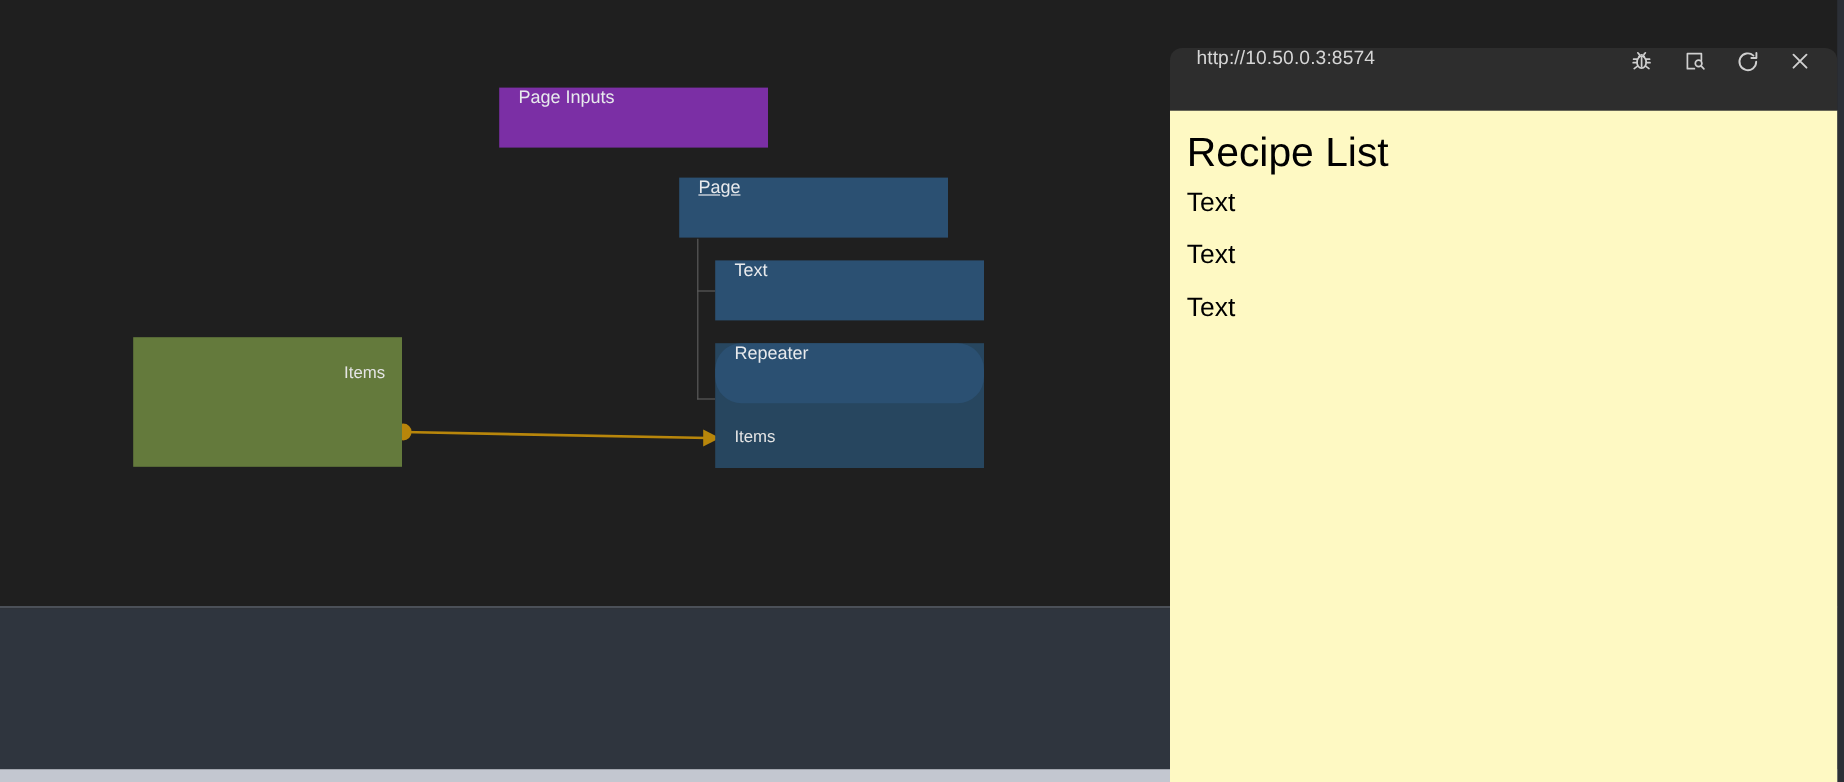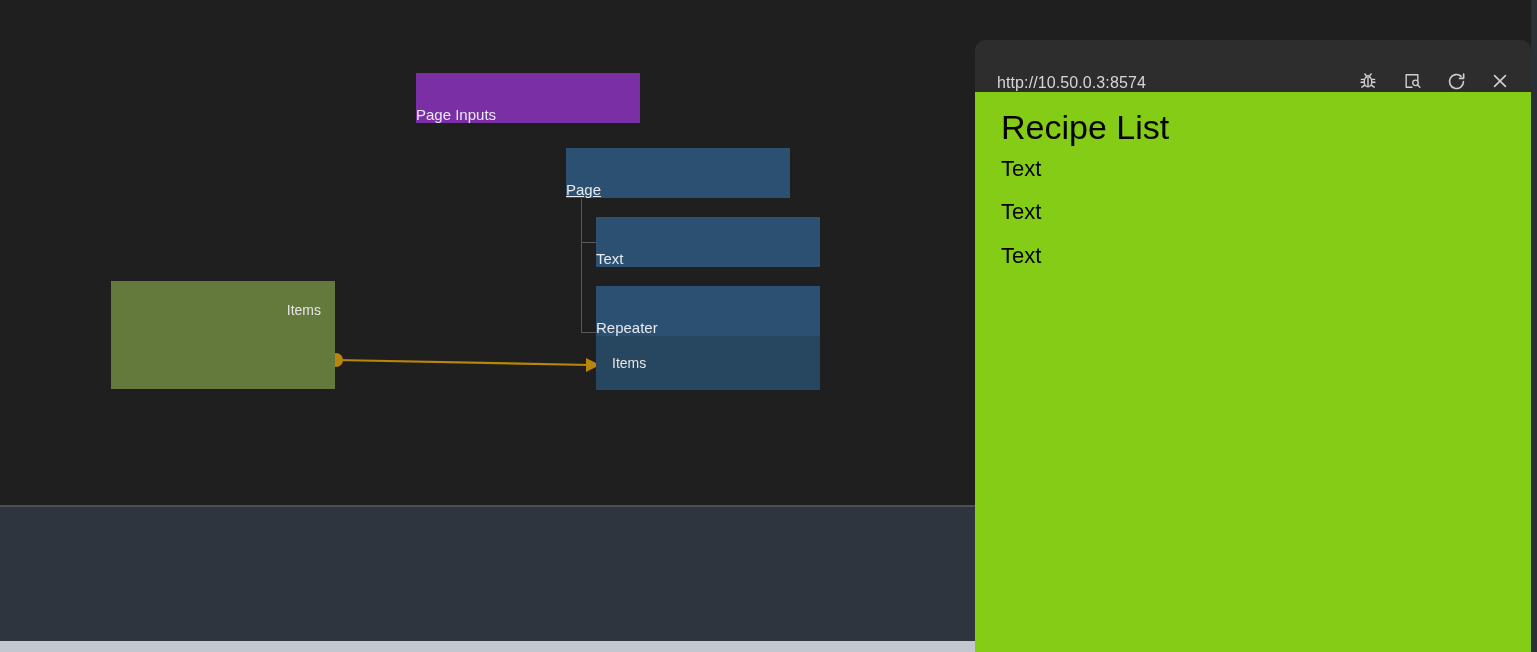--- a/index.html
+++ b/index.html
@@ -47,21 +47,23 @@
   }
 
   
   .node {
     position: absolute;
     color: #e8eaed;
     font-size: 15px;
     user-select: none;
   }
   .node-header {
-    display: flex; align-items: flex-end;
+    display: flex; align-items: flex-start;
+    padding-left: 16px;
+    border-radius: 22px;
   }
   .node-port-row {
     display: flex; align-items: center; justify-content: flex-end;
     padding-right: 14px;
     font-size: 14px;
     color: #e5e5e5;
   }
   .node-port-row.in {
     justify-content: flex-start;
     padding-left: 16px;
@@ -135,42 +137,42 @@
   
   .browser-panel {
     position: absolute; left: 975px; top: 40px;
     width: 556px; height: 612px;
   }
   .browser-titlebar {
     position: relative;
     height: 52px; width: 556px;
     background: #2d2d2d;
     border-radius: 10px 10px 0 0;
-    display: flex; align-items: flex-end;
+    display: flex; align-items: flex-start;
   }
   .browser-url {
     margin-left: 22px;
     font-size: 16px;
     color: #d6d6d6;
     letter-spacing: .1px;
     flex: 1;
   }
   .tb-icons { display: flex; align-items: center; gap: 22px; padding-right: 20px; }
   .tb-icon {
     width: 22px; height: 22px;
     display: flex; align-items: center; justify-content: center;
     color: #d0d0d0;
     cursor: pointer;
   }
   .tb-icon svg { display: block; }
 
   .browser-content {
     width: 556px; height: 560px;
-    background: #84cc16;
-    padding: 14px 14px 0 26px;
+    background: #fef9c3;
+    padding: 14px 14px 0 14px;
     overflow: hidden;
   }
   .bc-heading {
     font-size: 34px;
     font-weight: 400;
     color: #000000;
     line-height: 1.25;
     margin-bottom: 6px;
   }
   .bc-item {

